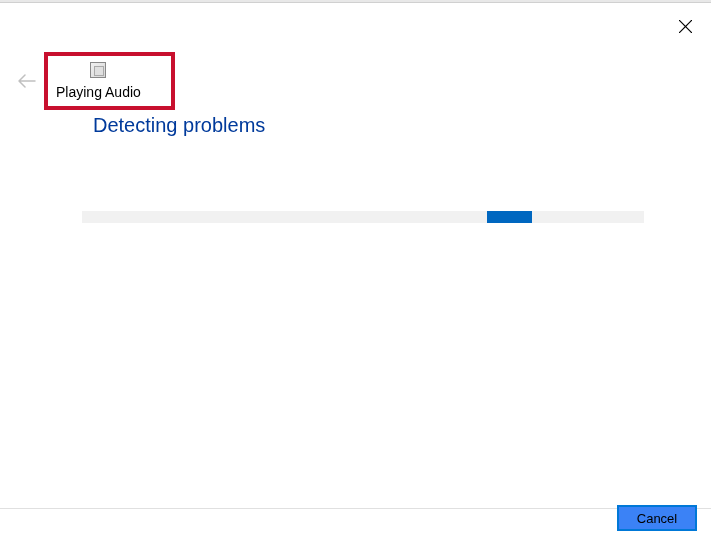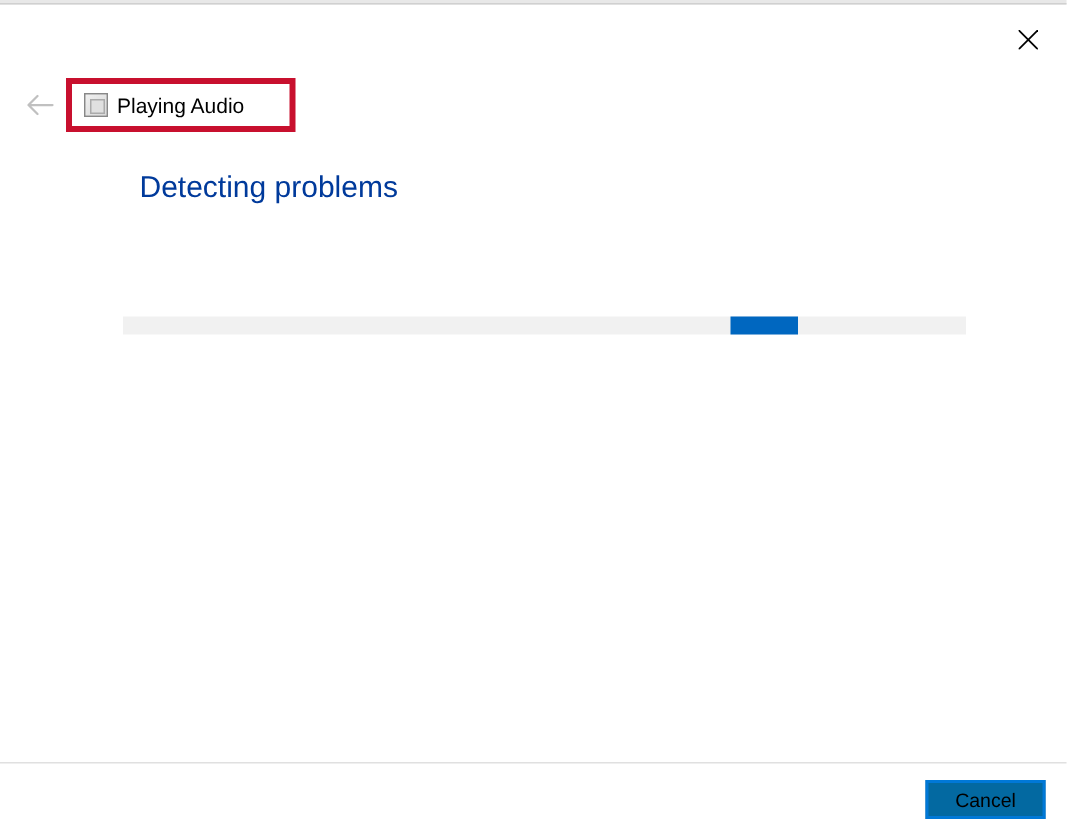--- a/index.html
+++ b/index.html
@@ -55,20 +55,21 @@
       justify-content: center;
       color: #bababa;
     }
     .highlight-box {
       border: 4px solid #c8102e;
       padding: 6px 30px 6px 8px;
       display: flex;
       align-items: center;
       gap: 6px;
       background: #ffffff;
+      flex-direction: column;
     }
     .troubleshoot-icon {
       width: 16px;
       height: 16px;
       border: 1px solid #888;
       background: linear-gradient(135deg, #f0f0f0 0%, #d8d8d8 100%);
       position: relative;
     }
     .troubleshoot-icon::after {
       content: '';
@@ -111,25 +112,25 @@
     .footer-divider {
       position: absolute;
       bottom: 48px;
       left: 0;
       right: 0;
       height: 1px;
       background: #e0e0e0;
     }
     .cancel-btn {
       position: absolute;
-      bottom: 11px;
+      bottom: 26px;
       right: 14px;
       width: 80px;
       height: 26px;
-      background: #0369a1;
+      background: #3b82f6;
       border: 2px solid #0078d7;
       font-size: 13px;
       font-family: inherit;
       cursor: pointer;
       display: flex;
       align-items: center;
       justify-content: center;
       color: #000;
     }
   </style>

